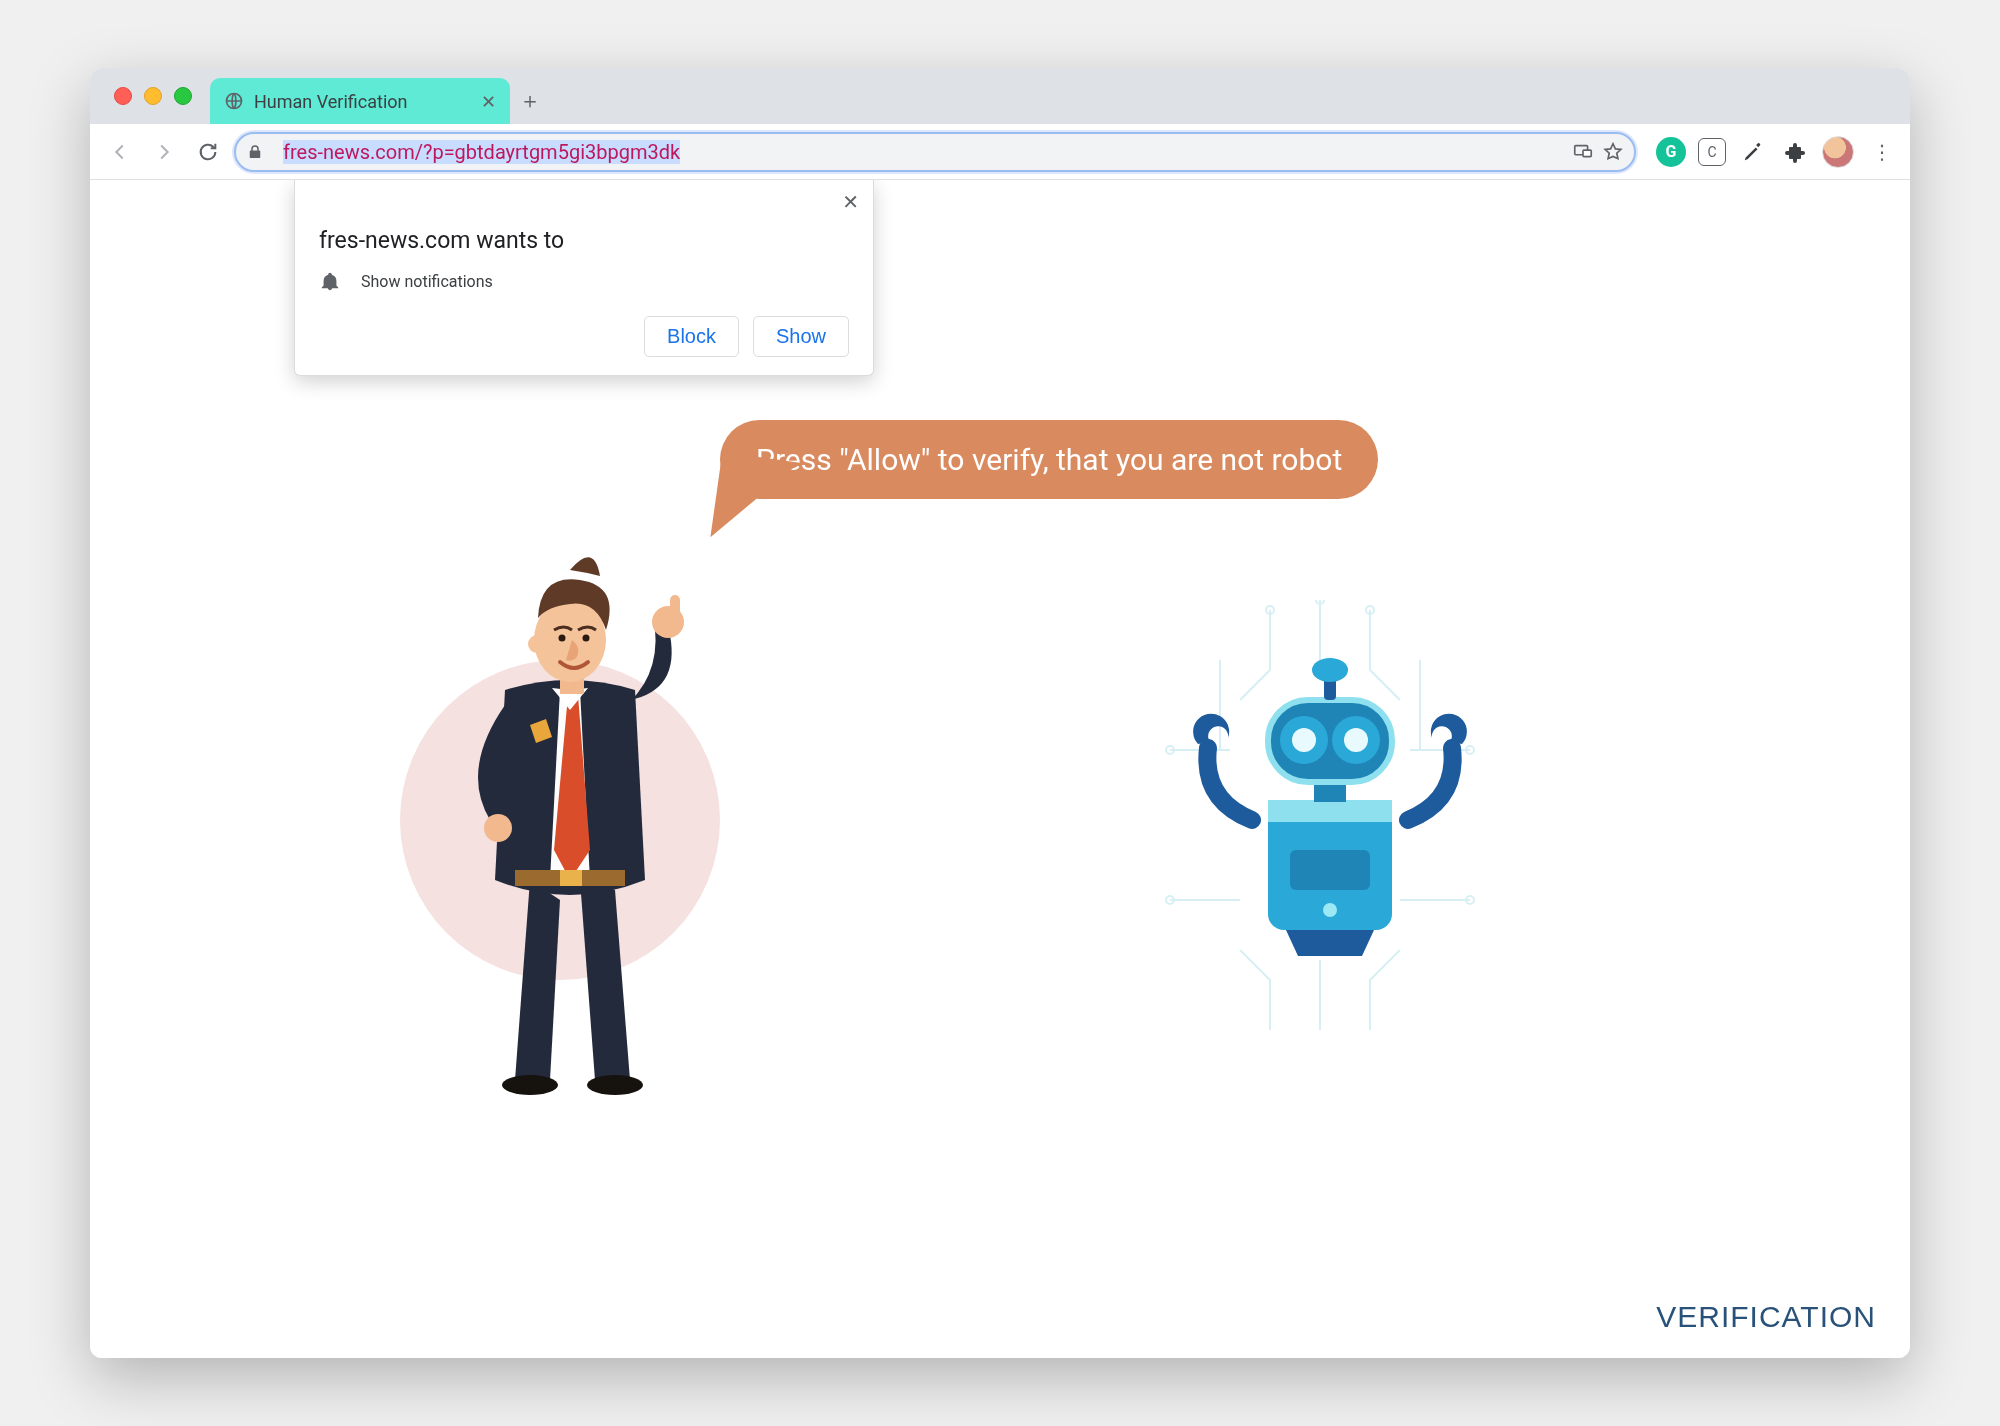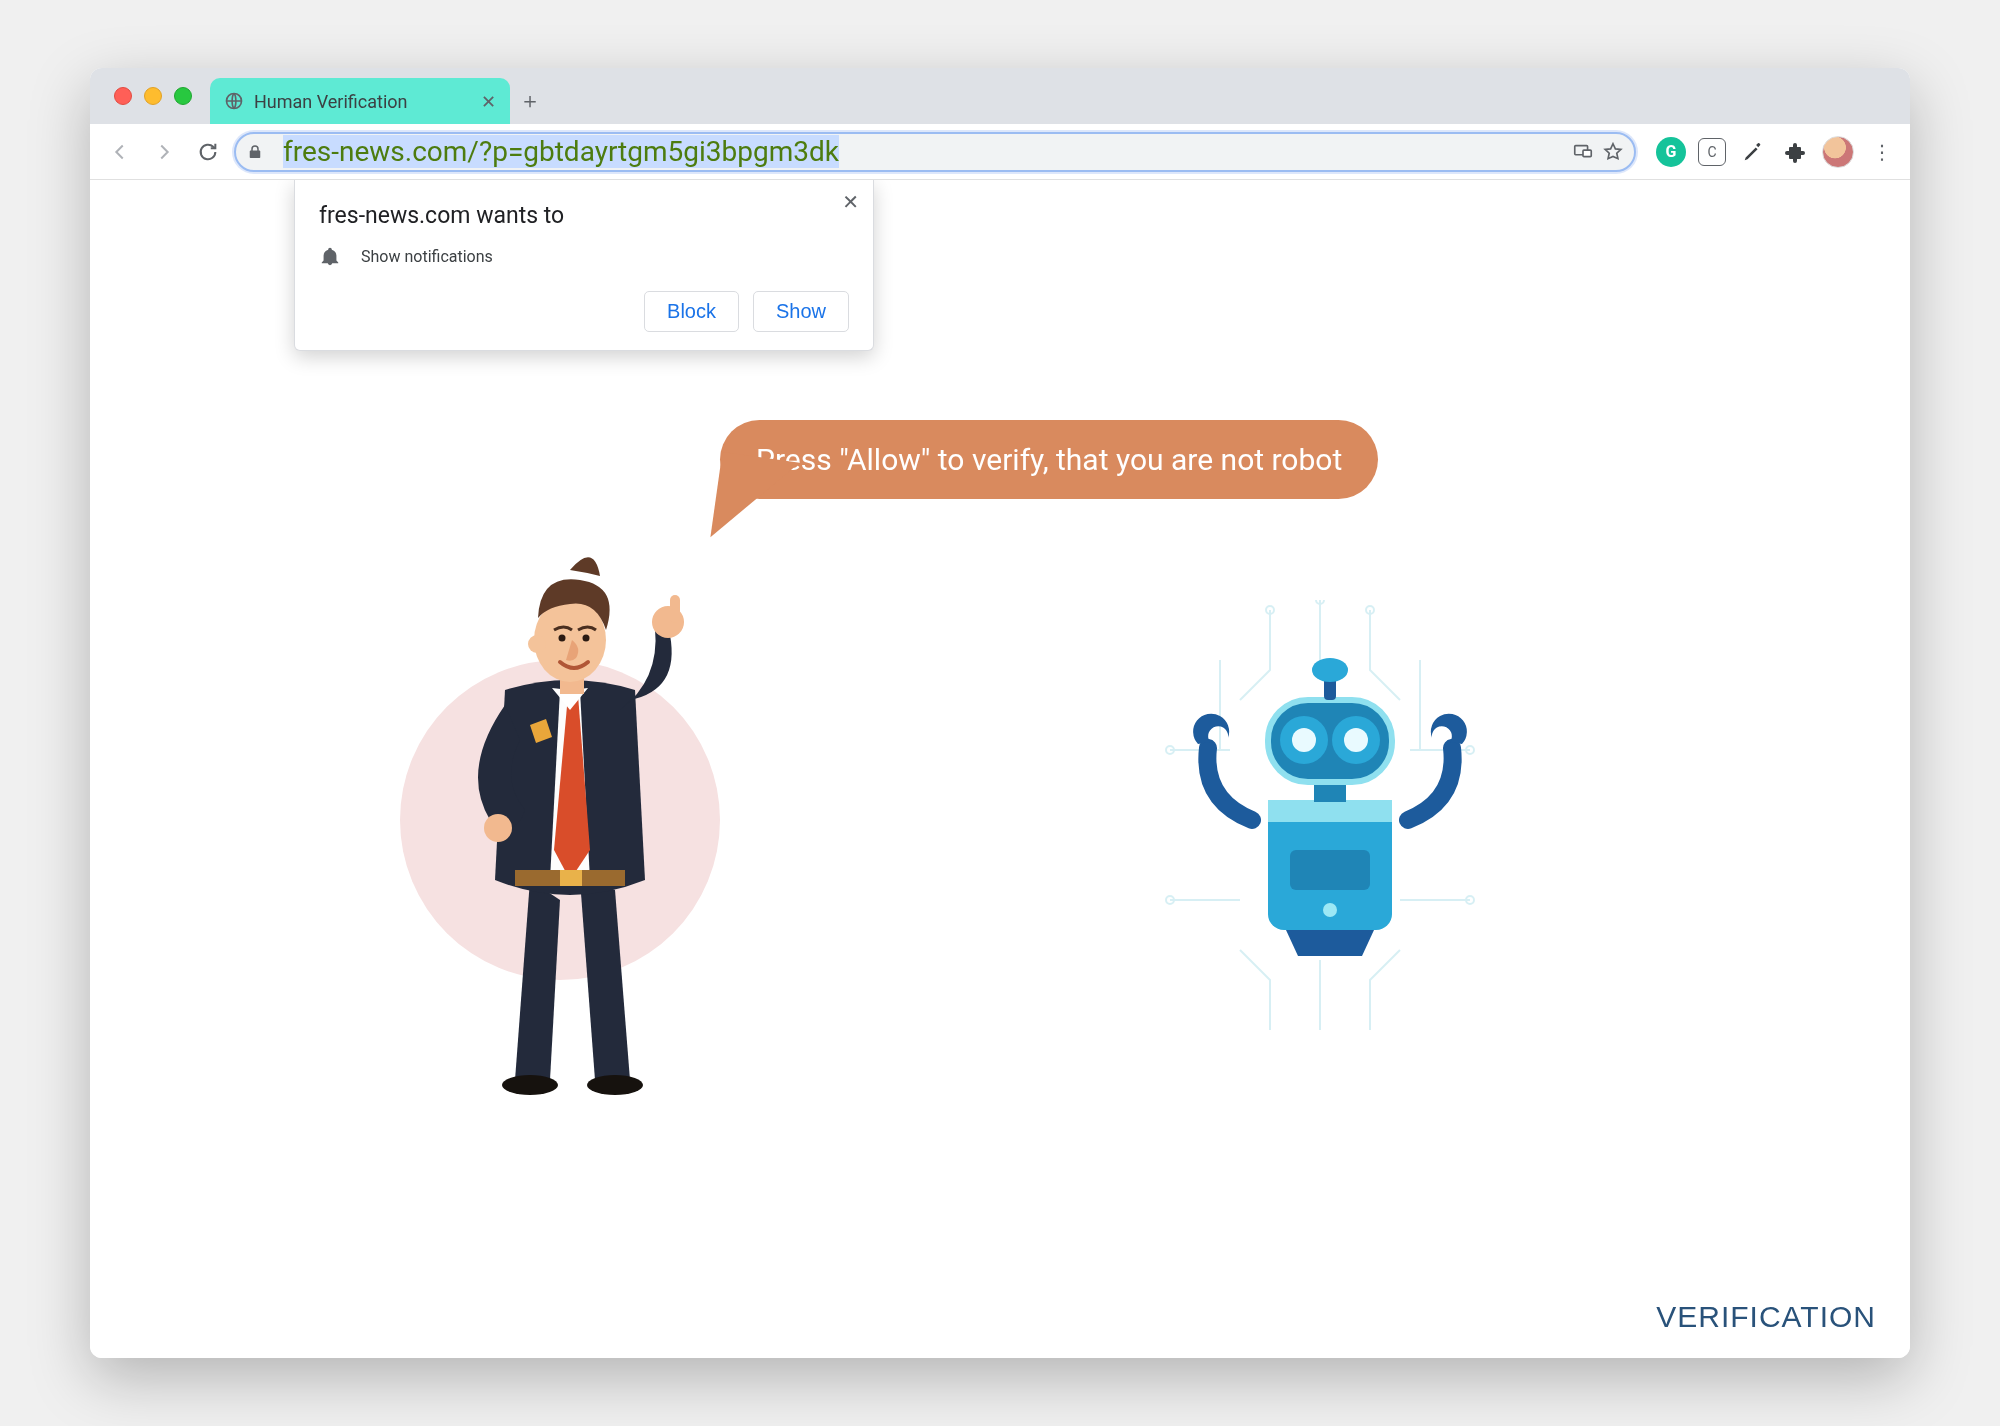--- a/index.html
+++ b/index.html
@@ -77,21 +77,21 @@
     border:2px solid #9bbcf2;
     border-radius:20px;
     background:#f1f3f4;
     display:flex;
     align-items:center;
     padding:0 10px;
     gap:8px;
     box-shadow: 0 0 0 2px rgba(120,160,240,0.25);
   }
   .lock { color:#5f6368; }
-  .url { font-size:28px; color:#4d7c0f; flex:1; white-space:nowrap; overflow:hidden;padding-left:11px; }
+  .url { font-size:20px; color:#be185d; flex:1; white-space:nowrap; overflow:hidden;padding-left:11px; }
   .url .selected { background:#c8dcff; }
   .omni-icon { color:#5f6368; cursor:pointer; }
   .ext-row { display:flex; align-items:center; gap:12px; margin-left:12px;}
   .ext { width:30px; height:30px; border-radius:50%; display:flex; align-items:center; justify-content:center; font-size:16px;}
   .ext.grammarly{ background:#15c39a; color:#fff; font-weight:bold;}
   .ext.clip{ border:1.5px solid #5f6368; color:#5f6368; border-radius:6px; font-size:14px; width:28px; height:28px;}
   .ext.pen{ color:#3c4043;}
   .ext.puzzle{ color:#3c4043;}
   .avatar{ width:32px; height:32px; border-radius:50%; background: radial-gradient(circle at 40% 35%, #f2c49b 0 40%, #c77 42% 100%); border:1px solid #ddd;}
   .kebab { color:#5f6368; font-size:20px; padding:0 6px;}
@@ -109,21 +109,21 @@
     left: 204px;
     width: 580px;
     background:#fff;
     border:1px solid #dadce0;
     border-top:none;
     box-shadow: 0 6px 20px rgba(0,0,0,0.18);
     border-radius: 0 0 6px 6px;
     padding: 22px 24px 18px 24px;
     z-index: 20;
   }
-  .perm-title { font-size:23px; color:#202124; margin-bottom:16px; }
+  .perm-title { font-size:23px; color:#202124; margin-bottom:16px;margin-top:25px; }
   .perm-row { display:flex; align-items:center; gap:20px; font-size:16px; color:#3c4043; margin-bottom:24px;margin-top:16px;}
   .perm-row .bell{ color:#5f6368; font-size:22px;}
   .perm-btns { display:flex; justify-content:flex-end; gap:14px;}
   .perm-btns button{
     border:1px solid #dadce0;
     background:#fff;
     color:#1a73e8;
     font-size:20px;
     padding:8px 22px;
     border-radius:5px;

